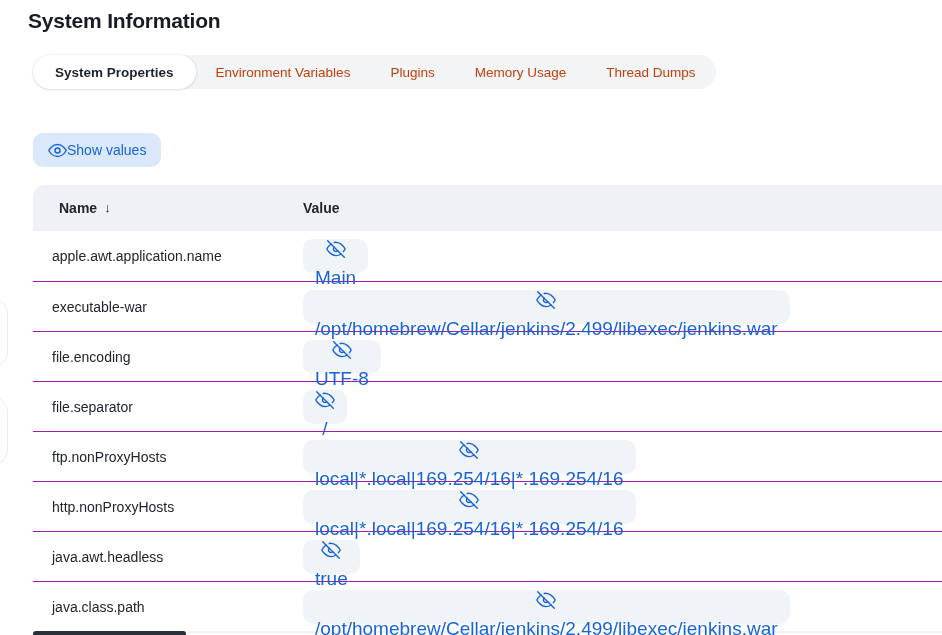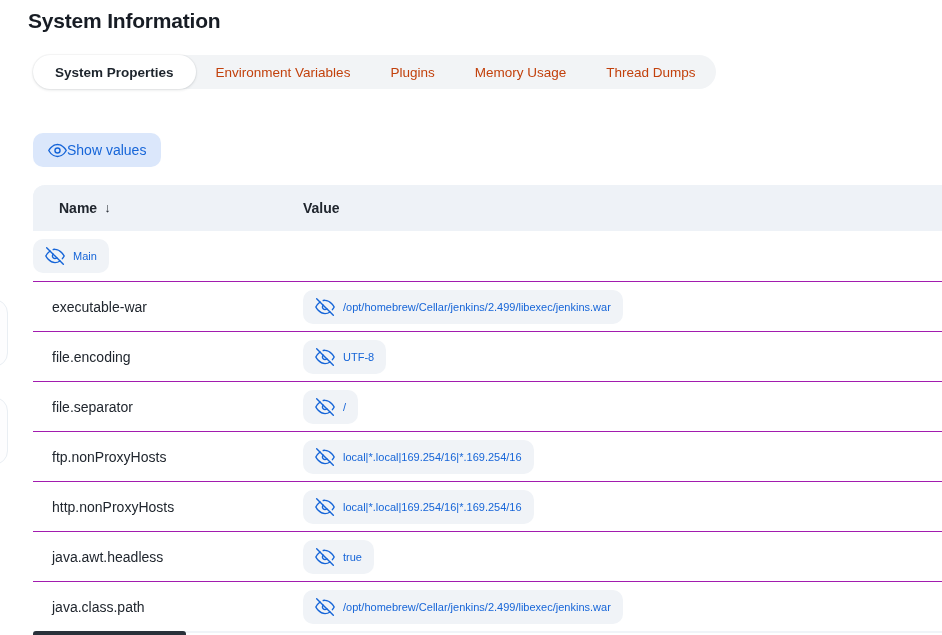--- a/index.html
+++ b/index.html
@@ -92,24 +92,25 @@
     font-size: 14px; color: #20262e;
     white-space: nowrap;
   }
   .cell-value { flex: 1; }
 
   .chip {
     display: inline-flex; align-items: center; gap: 8px;
     height: 34px; padding: 0 12px;
     background: #f0f3f7;
     border: none; border-radius: 10px;
-    color: #1665d8; font-size: 11px;
+    color: #1665d8; font-size: 19px;
     cursor: pointer;
     font-family: inherit;
     white-space: nowrap;
+    flex-direction: column;
   }
   .chip svg { width: 20px; height: 20px; flex: 0 0 auto; }
 
   .row.partial { height: 4px; border-top: 2px solid #f0f4f8; }
 
   
   .tooltip-fragment {
     position: absolute;
     left: 33px; bottom: 0;
     width: 153px; height: 4px;
@@ -152,20 +153,21 @@
 <div class="props-table">
   <div class="thead">
     <div class="th-name">
       <span>Name</span>
       <span class="sort-arrow">↓</span>
     </div>
     <div class="th-value">Value</div>
   </div>
 
   <div class="row">
+    <div class="cell-name">apple.awt.application.name</div>
     <div class="cell-value">
       <button class="chip">
         <svg viewBox="0 0 24 24" fill="none" stroke="#1665d8" stroke-width="1.7" stroke-linecap="round" stroke-linejoin="round">
             <path d="M17.94 17.94A10.07 10.07 0 0 1 12 20c-7 0-11-8-11-8a18.45 18.45 0 0 1 5.06-5.94M9.9 4.24A9.12 9.12 0 0 1 12 4c7 0 11 8 11 8a18.5 18.5 0 0 1-2.16 3.19m-6.72-1.07a3 3 0 1 1-4.24-4.24"></path>
             <line x1="2" y1="2" x2="22" y2="22"></line>
           </svg>
         <span>Main</span>
       </button>
     </div>
   </div>

